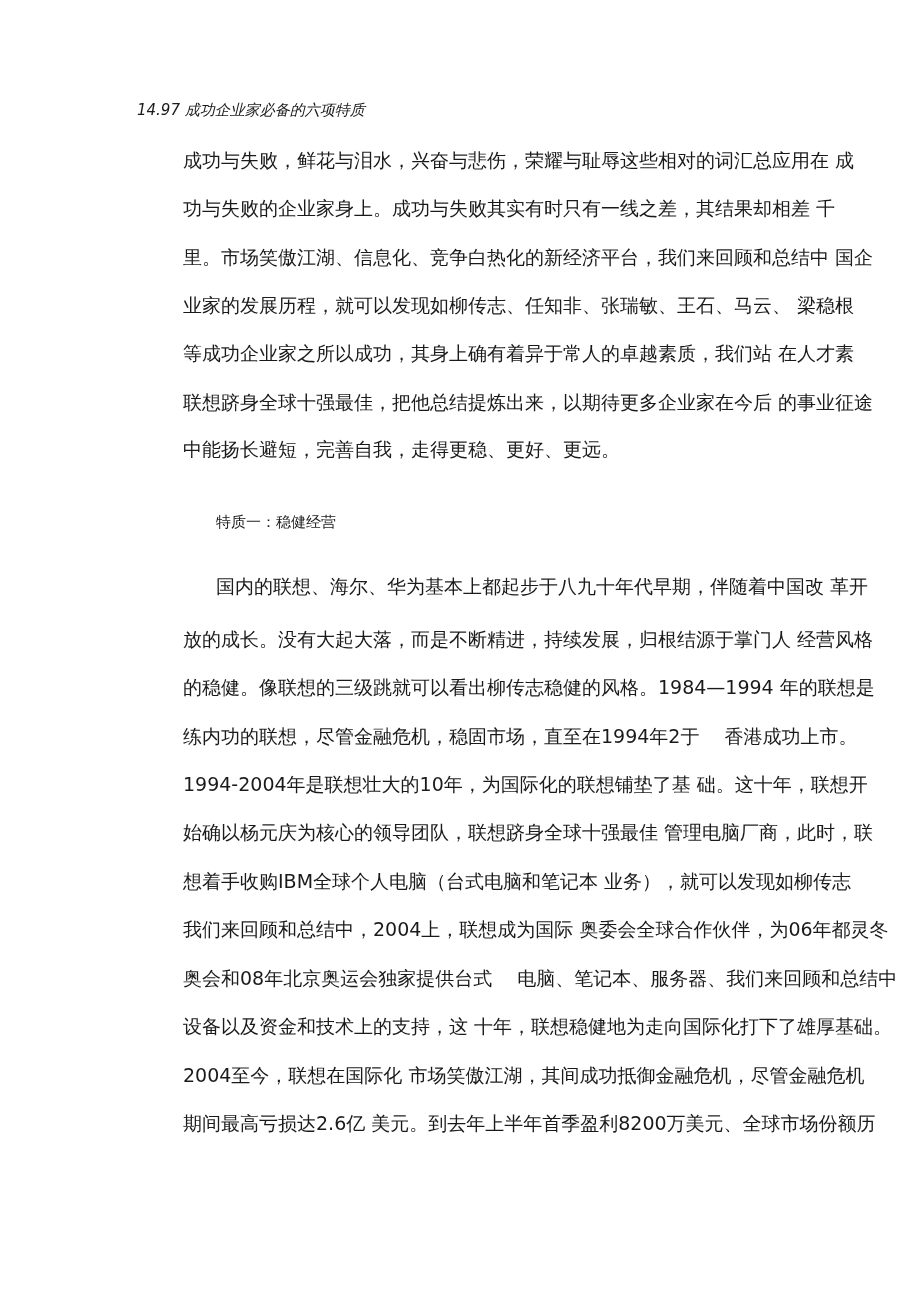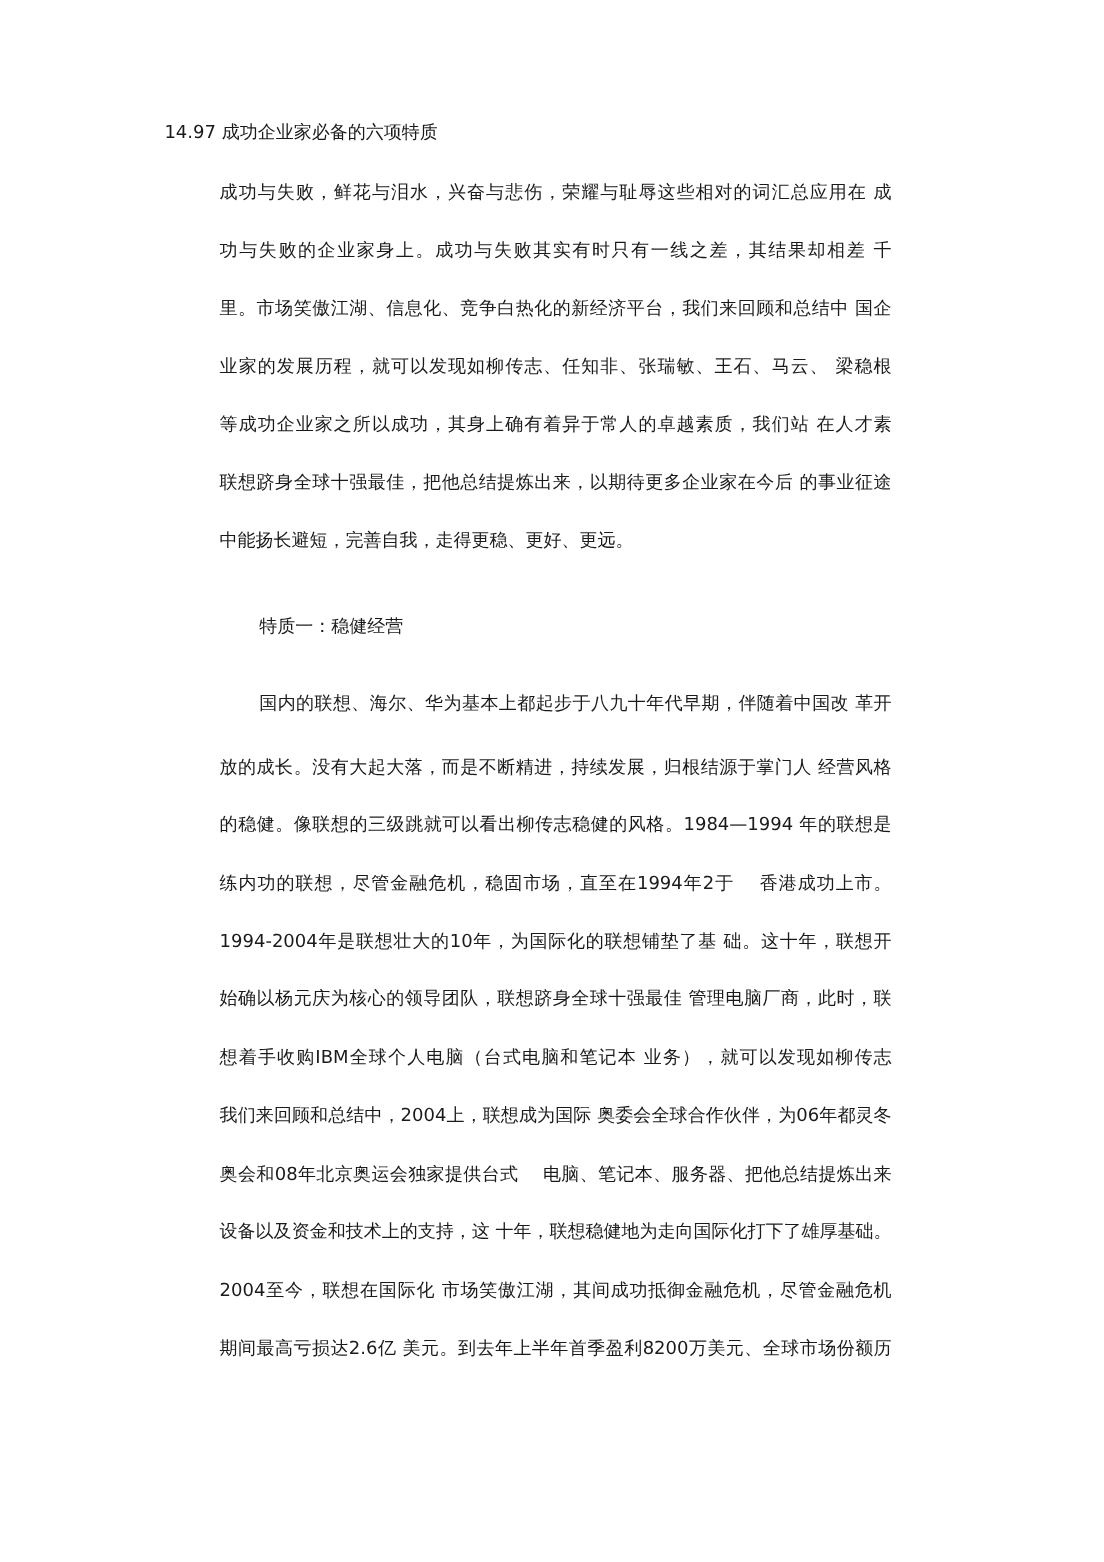--- a/index.html
+++ b/index.html
@@ -1,21 +1,21 @@
 <!DOCTYPE html>
 <html><head>
 <meta charset="utf-8">
 <style>
   html, body { margin:0; padding:0; background:#ffffff; }
   body { width:920px; height:1302px; position:relative; overflow:hidden;
          font-family:"DejaVu Sans", "Liberation Sans", sans-serif; color:#1a1a1a; }
-  .title { position:absolute; left:137px; top:100px; font-size:15px; line-height:20px; white-space:nowrap; }
-  .line { position:absolute; left:183px; width:560px; font-size:15px; line-height:22px;
+  .title { position:absolute; left:137px; top:100px; font-size:15px; line-height:20px; white-space:nowrap;font-style:italic; }
+  .line { position:absolute; left:183px; width:560px; font-size:19px; line-height:22px;
           white-space:nowrap; text-align:justify; text-align-last:justify; }
-  .line.last { text-align-last:left; }
+  .line.last { text-align-last:left;font-family:Liberation Serif, serif; }
   .line.indent { left:216px; width:527px; }
   .subhead { position:absolute; left:216px; font-size:15px; line-height:22px; white-space:nowrap;text-align:right; }
 </style>
 </head>
 <body>
 
 <div>
   <div class="title">14.97 成功企业家必备的六项特质</div>
 
   <div>
@@ -32,18 +32,18 @@
 
   <div>
     <div class="line indent" style="top:575px">国内的联想、海尔、华为基本上都起步于八九十年代早期，伴随着中国改 革开</div>
     <div class="line" style="top:628px">放的成长。没有大起大落，而是不断精进，持续发展，归根结源于掌门人 经营风格</div>
     <div class="line" style="top:676px">的稳健。像联想的三级跳就可以看出柳传志稳健的风格。1984—1994 年的联想是</div>
     <div class="line" style="top:725px">练内功的联想，尽管金融危机，稳固市场，直至在1994年2于 　香港成功上市。</div>
     <div class="line" style="top:773px">1994-2004年是联想壮大的10年，为国际化的联想铺垫了基  础。这十年，联想开</div>
     <div class="line" style="top:821px">始确以杨元庆为核心的领导团队，联想跻身全球十强最佳 管理电脑厂商，此时，联</div>
     <div class="line" style="top:870px">想着手收购IBM全球个人电脑（台式电脑和笔记本 业务），就可以发现如柳传志</div>
     <div class="line" style="top:918px">我们来回顾和总结中，2004上，联想成为国际 奥委会全球合作伙伴，为06年都灵冬</div>
-    <div class="line" style="top:967px">奥会和08年北京奥运会独家提供台式 　电脑、笔记本、服务器、把他总结提炼出来</div>
+    <div class="line" style="top:967px">奥会和08年北京奥运会独家提供台式 　电脑、笔记本、服务器、我们来回顾和总结中</div>
     <div class="line" style="top:1015px">设备以及资金和技术上的支持，这 十年，联想稳健地为走向国际化打下了雄厚基础。</div>
     <div class="line" style="top:1064px">2004至今，联想在国际化  市场笑傲江湖，其间成功抵御金融危机，尽管金融危机</div>
     <div class="line" style="top:1112px">期间最高亏损达2.6亿 美元。到去年上半年首季盈利8200万美元、全球市场份额历</div>
   </div>
 </div>
 
 </body></html>

